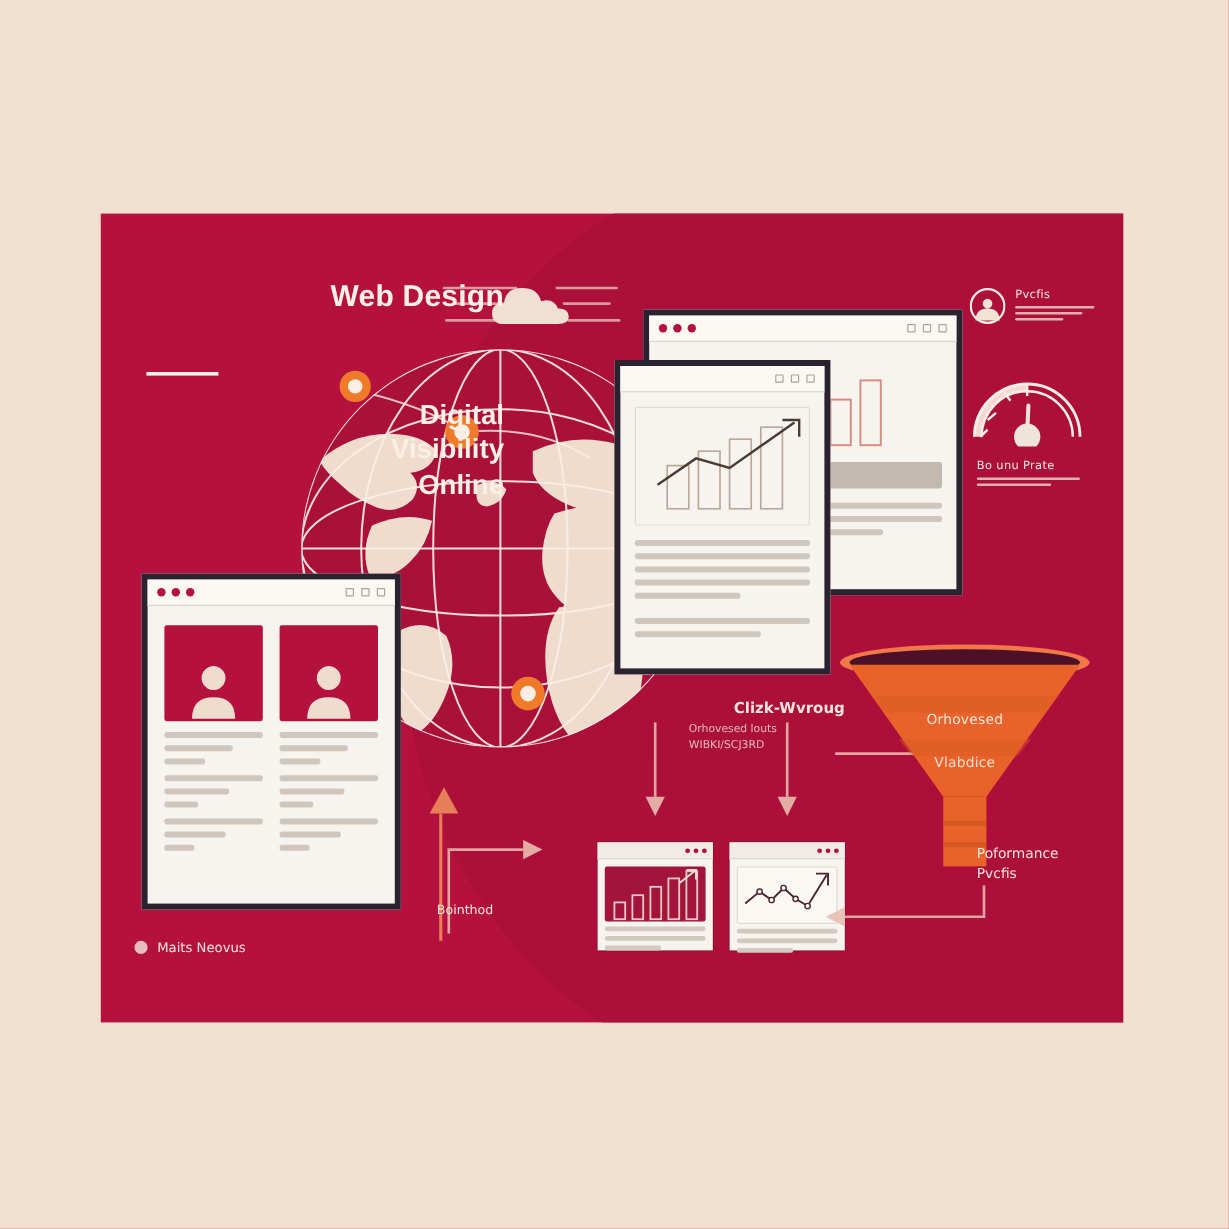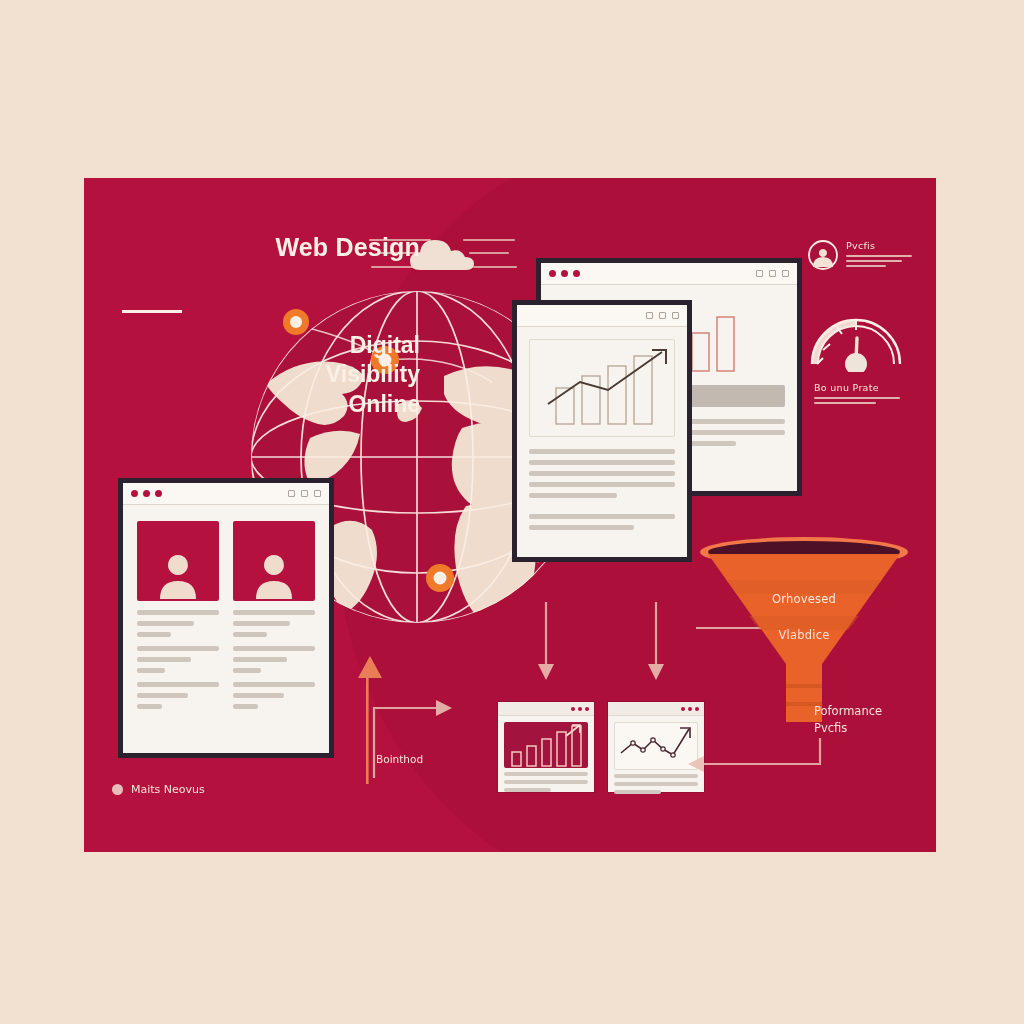--- a/index.html
+++ b/index.html
@@ -99,21 +99,21 @@
     position:absolute;left:0;right:0;text-align:center;color:#fde9de;
     font-size:11.5px;font-family:"DejaVu Sans",sans-serif;letter-spacing:.2px;
   }
 
   
   .flabel{position:absolute;z-index:14;color:#f6e5db;font-family:"DejaVu Sans",sans-serif;}
   #lbl-ctr{left:490px;top:404px;width:130px;}
   #lbl-ctr .t{font-size:12.5px;font-weight:bold;text-align:right;}
   #lbl-ctr .s{font-size:9px;opacity:.78;margin-top:5px;line-height:1.45;}
   #lbl-perf{left:730px;top:525px;width:110px;font-size:11.5px;line-height:1.45;}
-  #lbl-method{left:292px;top:575px;font-size:10.5px;}
+  #lbl-method{left:280px;top:575px;font-size:10.5px;}
   #lbl-click{left:28px;top:605px;display:flex;align-items:center;gap:8px;font-size:11px;}
   #lbl-click .bul{width:11px;height:11px;border-radius:50%;background:#f0ddd2;opacity:.85;}
 
   .conn{position:absolute;left:0;top:0;width:852px;height:674px;z-index:11;
         pointer-events:none;}
 </style>
 </head>
 <body>
 
 <div id="stage">
@@ -444,20 +444,27 @@
         <path d="M34 44 L190 44 L178 58 L46 58 Z" fill="#d95a24" opacity=".45"></path>
         <path d="M57 80 L167 80 L156 94 L68 94 Z" fill="#d95a24" opacity=".45"></path>
         <rect x="94" y="128" width="36" height="58" fill="#e8622a"></rect>
         <rect x="94" y="148" width="36" height="4" fill="#c8511f" opacity=".6"></rect>
         <rect x="94" y="166" width="36" height="4" fill="#c8511f" opacity=".6"></rect>
       </svg>
       <div class="funnel-txt" style="top:56px;">Orhovesed</div>
       <div class="funnel-txt" style="top:92px;opacity:.92;">Vlabdice</div>
     </div>
 
+    <div class="flabel" id="lbl-ctr">
+      <div class="t">Clizk-Wvroug</div>
+      <div class="s">
+        <div>Orhovesed louts</div>
+        <div>WIBKI/SCJ3RD</div>
+      </div>
+    </div>
 
     <div class="flabel" id="lbl-perf">
       <div>Poformance</div>
       <div>Pvcfis</div>
     </div>
 
     <div class="flabel" id="lbl-method">Bointhod</div>
 
     <div class="flabel" id="lbl-click">
       <span class="bul"></span>

